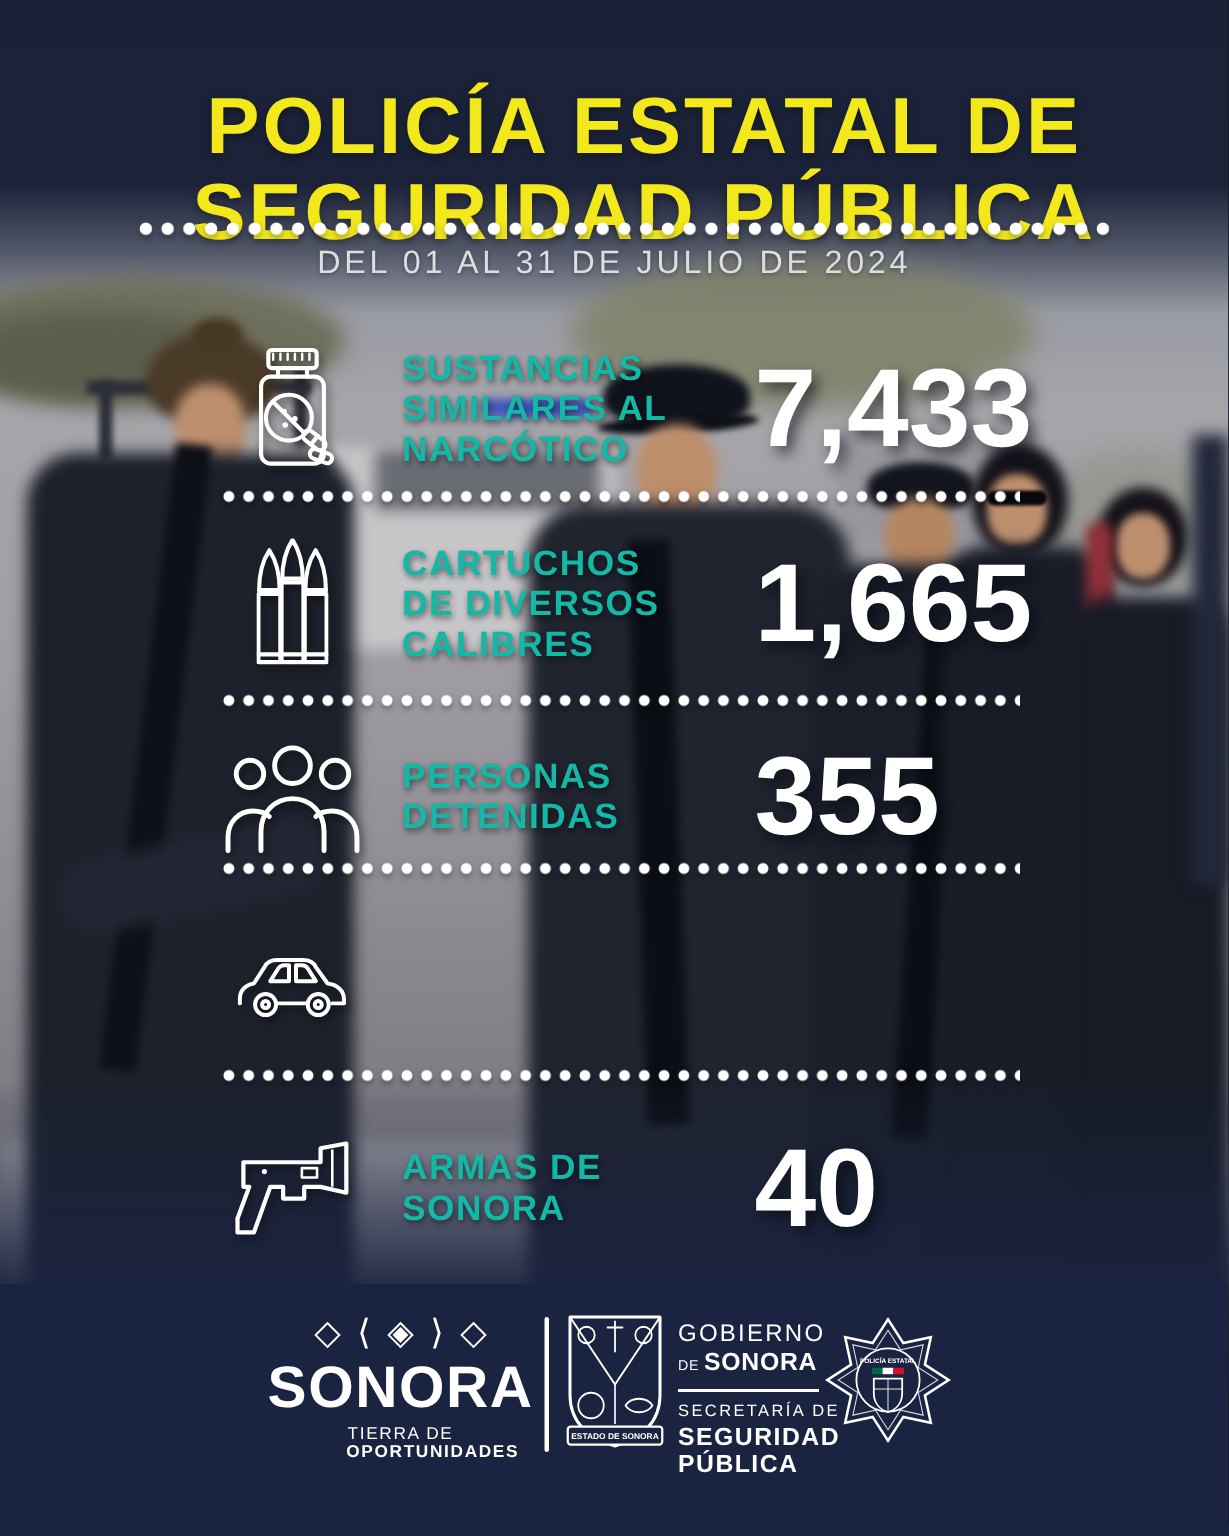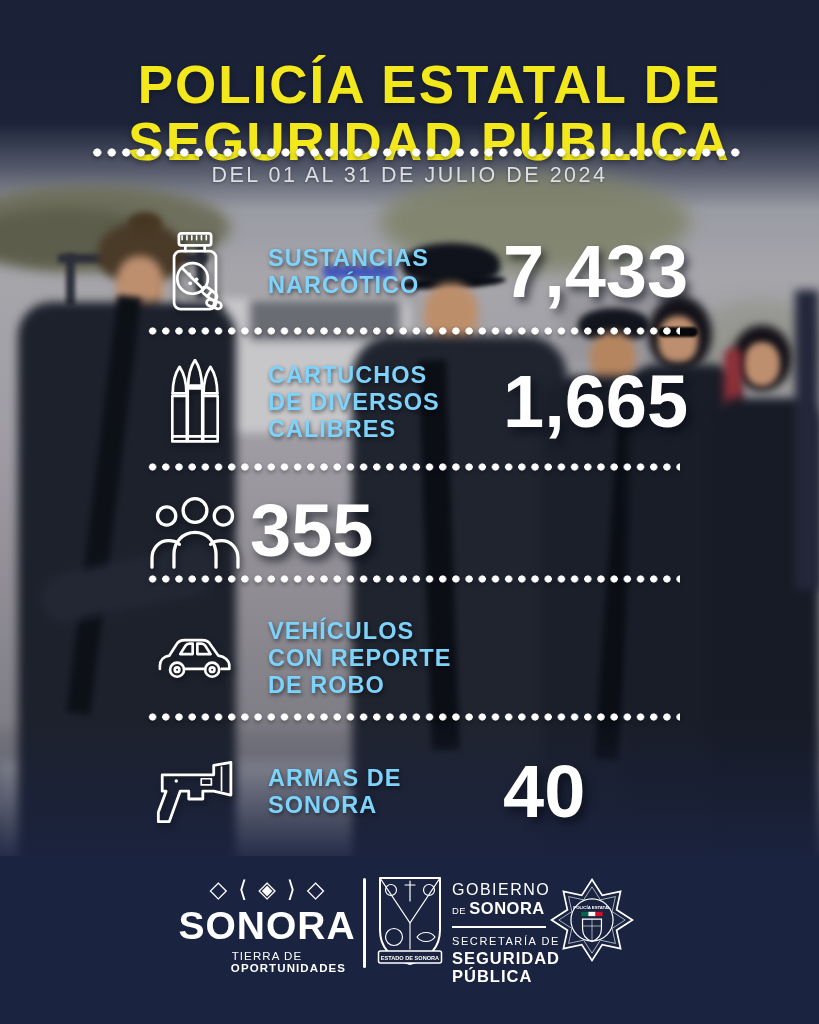--- a/index.html
+++ b/index.html
@@ -27,21 +27,21 @@
     filter:drop-shadow(0 2px 2px rgba(0,0,0,.35));}
   .date{position:absolute;top:163px;left:0;right:0;text-align:center;color:#dcdee3;
     font-size:21.5px;letter-spacing:2.5px;z-index:10;text-shadow:0 1px 3px rgba(0,0,0,.3);}
 
   
   .stat-row{position:absolute;left:140px;width:562px;display:grid;
     grid-template-columns:110px 253px 1fr;align-items:center;z-index:10;}
   .stat-icon{display:flex;justify-content:center;align-items:center;
     filter:drop-shadow(2px 3px 3px rgba(0,0,0,.45));}
   .stat-icon svg{stroke:#fff;fill:none;stroke-linecap:round;stroke-linejoin:round;}
-  .stat-label{padding-left:18px;color:#7dd3fc;font-weight:800;font-size:23.5px;line-height:27px;
+  .stat-label{padding-left:18px;color:#14b8a6;font-weight:800;font-size:23.5px;line-height:27px;
     letter-spacing:1px;text-shadow:1px 2px 4px rgba(0,0,0,.55);}
   .stat-label span{display:block;}
   .stat-value{color:#fff;font-weight:800;font-size:74px;line-height:1;
     text-shadow:4px 5px 9px rgba(5,8,18,.6);}
   .row1{top:222px;height:100px;} .row2{top:350px;height:104px;} .row3{top:486px;height:90px;}
   .row4{top:612px;height:92px;}  .row5{top:748px;height:88px;}
   .sep{position:absolute;left:146px;width:534px;height:8px;z-index:10;
     background-image:radial-gradient(circle,#fff 3.3px,rgba(255,255,255,0) 3.9px);
     background-size:13.2px 8px;background-repeat:repeat-x;
     filter:drop-shadow(0 2px 2px rgba(0,0,0,.35));}
@@ -141,20 +141,21 @@
             <path d="M54.5 74 V83"></path>
           </g>
         <g transform="rotate(20 60 92)">
             <rect x="50" y="88" width="19" height="8" rx="4"></rect>
             <path d="M59.5 88 V96"></path>
           </g>
       </svg>
     </div>
     <div class="stat-label">
       <span>SUSTANCIAS</span>
+      <span>SIMILARES AL</span>
       <span>NARCÓTICO</span>
     </div>
     <div class="stat-value">7,433</div>
   </div>
   <div class="sep sep1"></div>
 
   <div class="stat-row row2">
     <div class="stat-icon">
       <svg width="48" height="86" viewBox="0 0 56 100" stroke-width="3.2">
         <path d="M2 40 C2 24 6 15 10 9 C14 15 18 24 18 40"></path>
@@ -184,41 +185,40 @@
     <div class="stat-icon">
       <svg width="92" height="75" viewBox="0 0 100 82" stroke-width="3.6">
         <circle cx="19" cy="24" r="10"></circle>
         <path d="M3 80 V70 C3 59 11 51 21 51 C26 51 30 52 33 55"></path>
         <circle cx="81" cy="24" r="10"></circle>
         <path d="M97 80 V70 C97 59 89 51 79 51 C74 51 70 52 67 55"></path>
         <circle cx="50" cy="18" r="13"></circle>
         <path d="M27 80 V66 C27 52 37 42 50 42 C63 42 73 52 73 66 V80"></path>
       </svg>
     </div>
+    <div class="stat-label">
+      <span>PERSONAS</span>
+      <span>DETENIDAS</span>
+    </div>
     <div class="stat-value">355</div>
   </div>
   <div class="sep sep3"></div>
 
   <div class="stat-row row4">
     <div class="stat-icon">
       <svg width="78" height="50" viewBox="0 0 100 64" stroke-width="3.4">
         <path d="M5 46 V42 C5 35 10 30 17 29 L26 15 C28 11 32 9 37 9 H59 C64 9 68 11 70 15 L80 29 C88 30 94 35 94 42 V46 H84"></path>
         <path d="M31 27 L38 16 C39 14.5 41 13.5 43 13.5 H47 V27 Z"></path>
         <path d="M53 13.5 H58 C60 13.5 62 14.5 63 16 L70 27 H53 Z"></path>
         <circle cx="27" cy="47" r="9"></circle>
           <circle cx="27" cy="47" r="3"></circle>
         <circle cx="72" cy="47" r="9"></circle>
           <circle cx="72" cy="47" r="3"></circle>
         <path d="M36 46 H63"></path>
       </svg>
-    </div>
-    <div class="stat-label">
-      <span>VEHÍCULOS</span>
-      <span>CON REPORTE</span>
-      <span>DE ROBO</span>
     </div>
   </div>
   <div class="sep sep4"></div>
 
   <div class="stat-row row5">
     <div class="stat-icon">
       <svg width="78" height="72" viewBox="0 0 100 92" stroke-width="3.6">
         <path d="M8 24 H74 V12 L96 8 V50 L74 45 H60 V55 H42 V45 H31 L17 84 H3 V72 L13 45 H8 Z"></path>
         <rect x="58" y="29" width="13" height="8" stroke-width="2.2"></rect>
         <circle cx="26" cy="32" r="2.2" fill="#fff" stroke="none"></circle>

